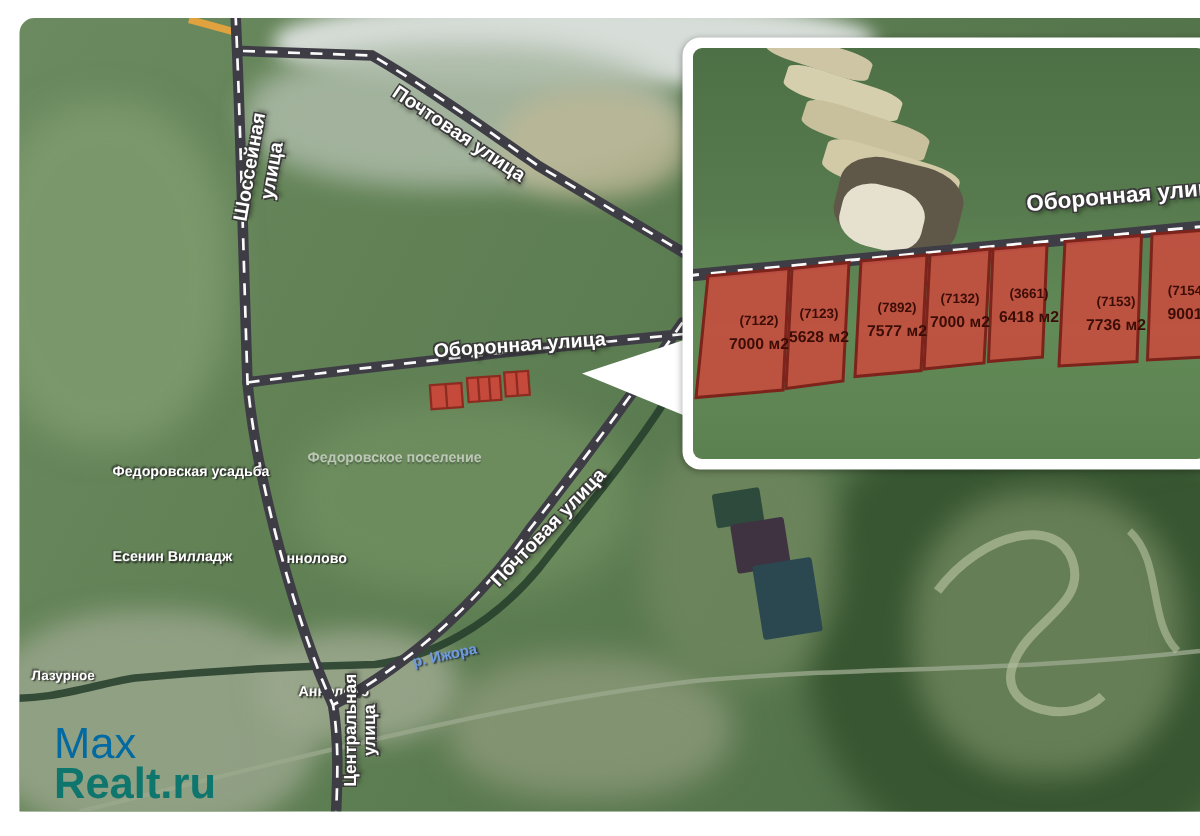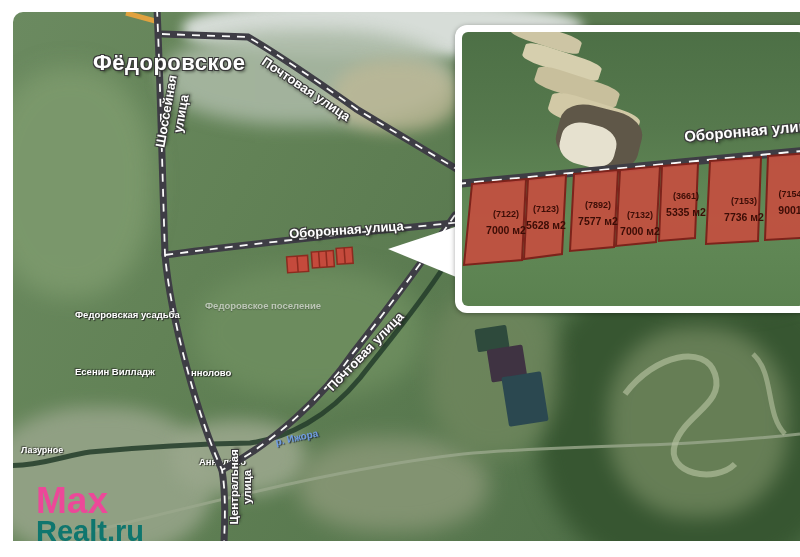--- a/index.html
+++ b/index.html
@@ -71,21 +71,21 @@
   .inset-street{position:absolute;left:222px;top:90px;transform:rotate(-5deg);
     color:#fff;font-size:15px;font-weight:bold;white-space:nowrap;
     text-shadow:1px 1px 0 #3a3a3a,-1px -1px 0 #3a3a3a,1px -1px 0 #3a3a3a,-1px 1px 0 #3a3a3a,2px 2px 3px rgba(0,0,0,.5);}
   .plot-label{position:absolute;transform:translate(-50%,-50%);text-align:center;
     color:#3c0d06;font-weight:bold;line-height:1.55;white-space:nowrap;}
   .plot-label .pid{display:block;font-size:9px;}
   .plot-label .parea{display:block;font-size:10.5px;}
 
   
   .watermark{position:absolute;left:36px;top:482px;line-height:1;}
-  .wm1{font-size:37px;font-weight:bold;color:#ec4899;letter-spacing:0;}
+  .wm1{font-size:29px;font-weight:normal;color:#0369a1;letter-spacing:0;}
   .wm2{font-size:29px;font-weight:bold;color:#0f766e;margin-top:-2px;}
 </style>
 </head>
 <body>
 
 <div class="stage">
 
   <div class="map">
 
     <div class="patch p-ice"></div>
@@ -142,21 +142,20 @@
         <line x1="306.3" y1="240" x2="306.3" y2="256"></line>
         <line x1="313.7" y1="240" x2="313.7" y2="256"></line>
         <rect x="324" y="238" width="16" height="16"></rect>
         <line x1="332" y1="238" x2="332" y2="254"></line>
       </g>
 
       <polygon points="375,237 448,213 448,267" fill="#ffffff"></polygon>
     </svg>
 
     <div class="labels-over">
-      <div class="lbl lbl-town">Фёдоровское</div>
       <div class="lbl lbl-street lbl-wrap lbl-shoss">Шоссейная улица</div>
       <div class="lbl lbl-street lbl-poch-t">Почтовая улица</div>
       <div class="lbl lbl-street lbl-obor-m">Оборонная улица</div>
       <div class="lbl lbl-street lbl-poch-b">Почтовая улица</div>
       <div class="lbl lbl-street lbl-wrap lbl-centr">Центральная улица</div>
       <div class="lbl lbl-place lbl-usadba">Федоровская усадьба</div>
       <div class="lbl lbl-place lbl-posel">Федоровское поселение</div>
       <div class="lbl lbl-place lbl-yesenin">Есенин Вилладж</div>
       <div class="lbl lbl-place lbl-nnolovo">ннолово</div>
       <div class="lbl lbl-place lbl-lazur">Лазурное</div>
@@ -194,27 +193,27 @@
         <span class="parea">7000 м2</span>
       </div>
       <div class="plot-label" style="left:84px;top:186px;">
         <span class="pid">(7123)</span>
         <span class="parea">5628 м2</span>
       </div>
       <div class="plot-label" style="left:136px;top:182px;">
         <span class="pid">(7892)</span>
         <span class="parea">7577 м2</span>
       </div>
-      <div class="plot-label" style="left:178px;top:192px;">
+      <div class="plot-label" style="left:178px;top:176px;">
         <span class="pid">(7132)</span>
         <span class="parea">7000 м2</span>
       </div>
       <div class="plot-label" style="left:224px;top:173px;">
         <span class="pid">(3661)</span>
-        <span class="parea">5335 м2</span>
+        <span class="parea">6418 м2</span>
       </div>
       <div class="plot-label" style="left:282px;top:178px;">
         <span class="pid">(7153)</span>
         <span class="parea">7736 м2</span>
       </div>
       <div class="plot-label" style="left:328px;top:171px;">
         <span class="pid">(7154</span>
         <span class="parea">9001</span>
       </div>
     </div>

